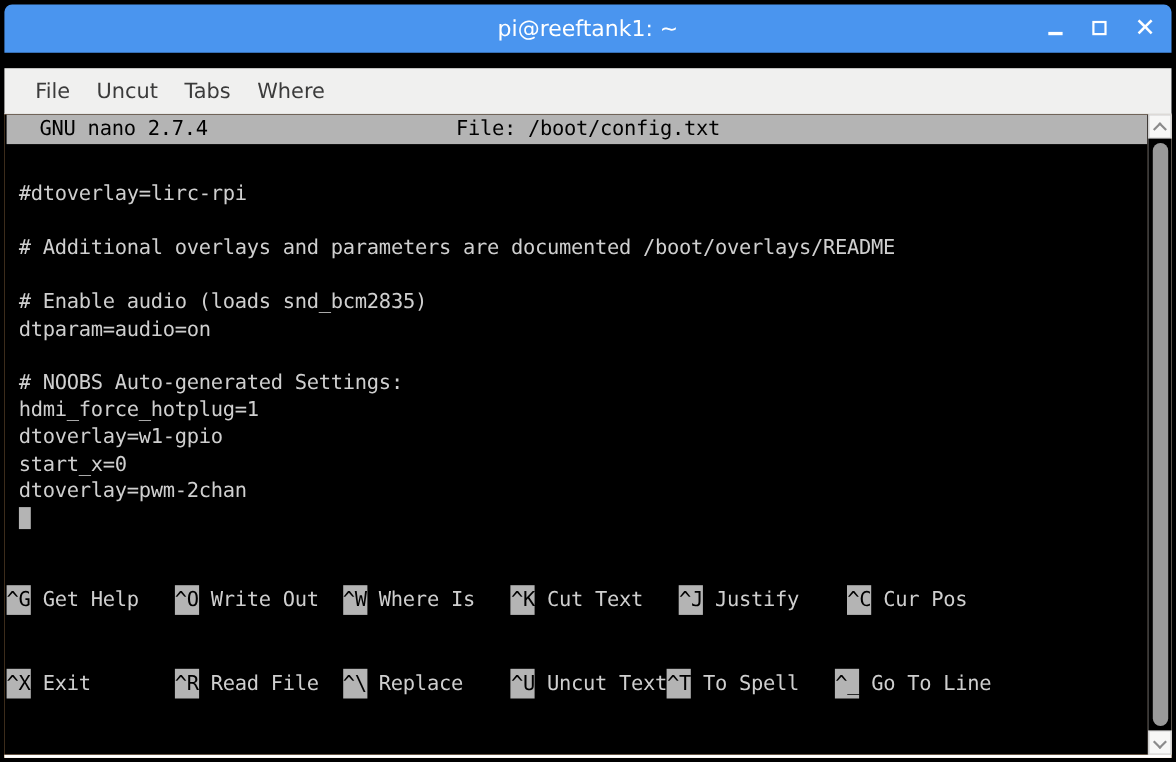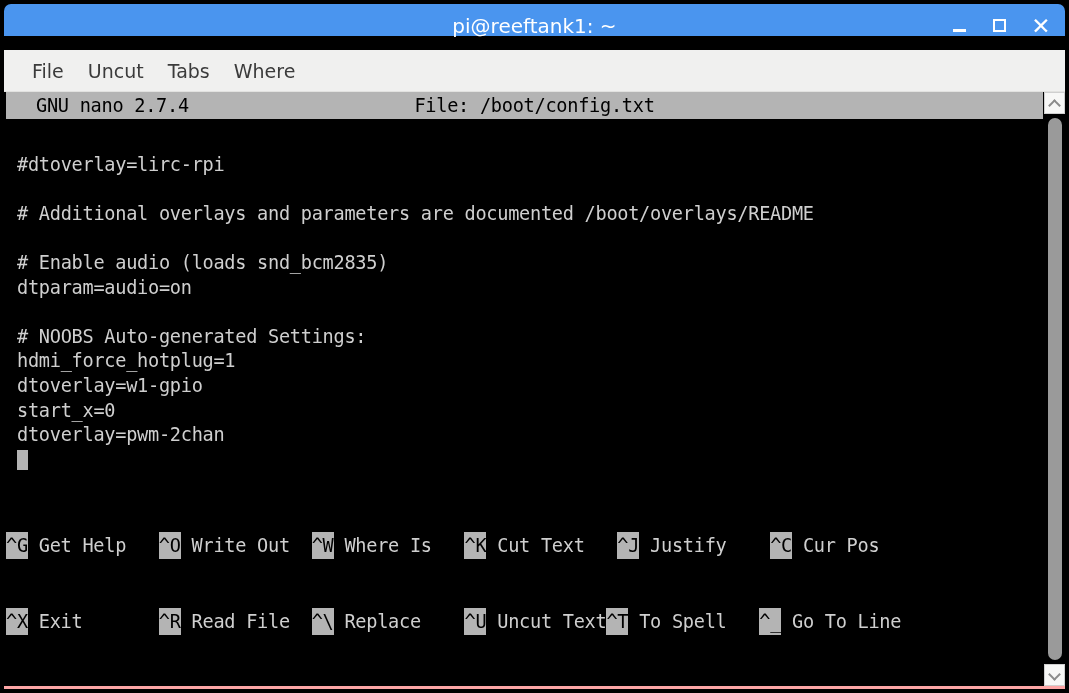--- a/index.html
+++ b/index.html
@@ -29,21 +29,21 @@
     width: 1061px;
     height: 685px;
     background: #000000;
     display: flex;
     flex-direction: column;
   }
 
   
   .titlebar {
     position: relative;
-    height: 32px;
+    height: 44px;
     background: #4a95ef;
     border-top-left-radius: 7px;
     border-top-right-radius: 7px;
     flex: 0 0 auto;
   }
   .title-text {
     position: absolute;
     left: 0;
     right: 0;
     top: 0;
@@ -115,21 +115,21 @@
     padding: 2px 12px;
     cursor: default;
   }
 
   
   .terminal-wrap {
     flex: 1 1 auto;
     display: flex;
     background: #fdba74;
     min-height: 0;
-    border-bottom: 3px solid #fca5a5;
+    border-bottom: 3px solid #ffffff;
     box-sizing: border-box;
   }
   .terminal {
     flex: 1 1 auto;
     position: relative;
     background: #000000;
     overflow: hidden;
     display: flex;
     flex-direction: column;
     padding-left: 2px;

